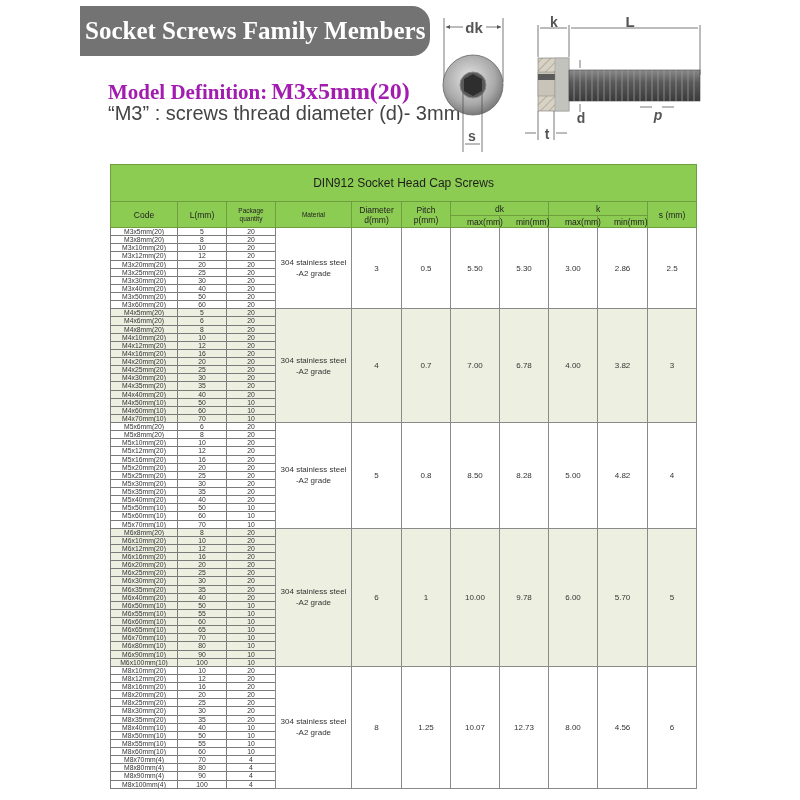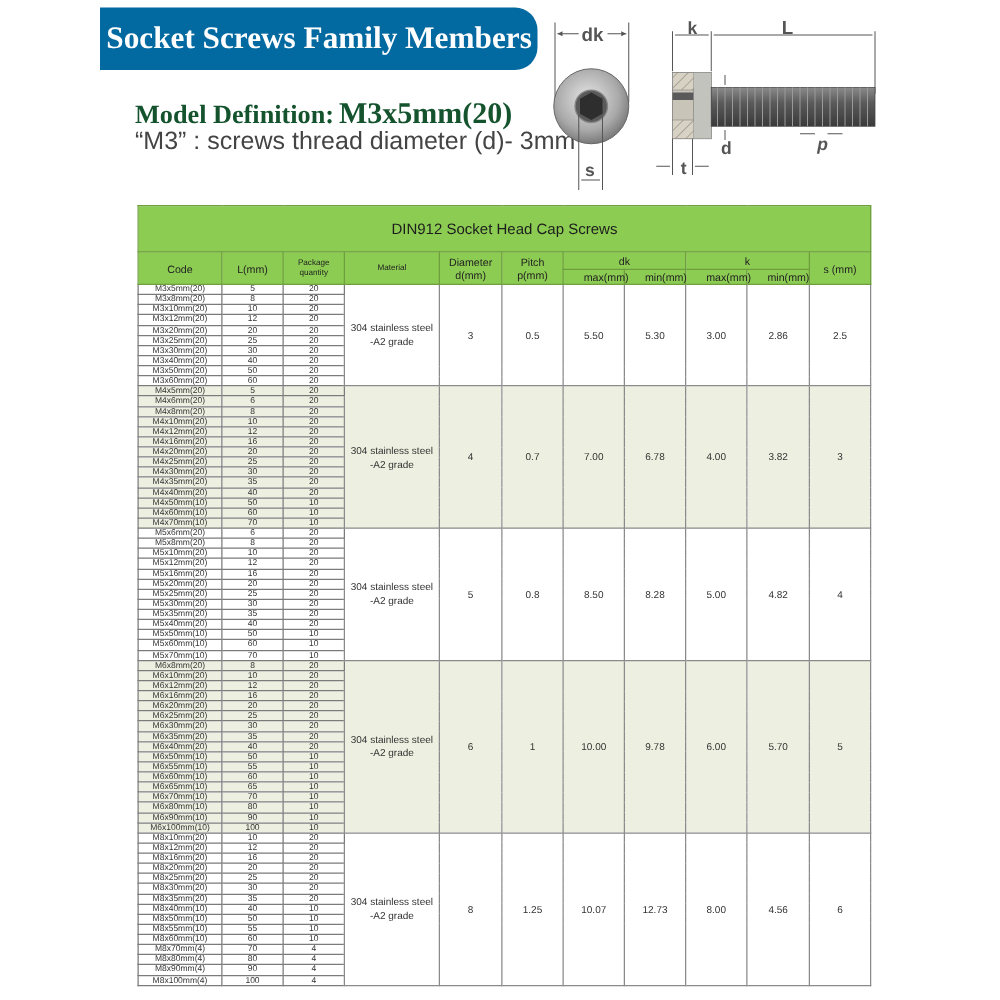--- a/index.html
+++ b/index.html
@@ -1,26 +1,26 @@
 <!DOCTYPE html>
 <html><head>
 <meta charset="utf-8">
 <style>
   * { box-sizing: border-box; margin: 0; padding: 0; }
   html, body { width: 800px; height: 800px; background: #ffffff; overflow: hidden; }
   body { position: relative; font-family: "Liberation Sans", sans-serif; color: #333; }
 
   .banner {
     position: absolute; left: 80px; top: 6px; width: 350px; height: 50px;
-    background: #0369a1; border-radius: 0 18px 18px 0;
+    background: #737373; border-radius: 0 18px 18px 0;
     color: #fff; font-family: "Liberation Serif", serif; font-weight: bold;
     font-size: 25px; line-height: 50px; padding-left: 5px; white-space: nowrap;
   }
   .model { position: absolute; left: 108px; top: 78px; }
-  .model-title { font-family: "Liberation Serif", serif; font-weight: bold; color: #14532d; white-space: nowrap; }
+  .model-title { font-family: "Liberation Serif", serif; font-weight: bold; color: #a21caf; white-space: nowrap; }
   .model-title .lbl { font-size: 21px; }
   .model-title .val { font-size: 24px; }
   .model-line { font-size: 20px; color: #444; line-height: 17px; white-space: nowrap; }
 
   .diagram { position: absolute; left: 430px; top: 0; width: 370px; height: 160px; }
 
   table.spec {
     position: absolute; left: 110px; top: 164px; width: 586px;
     border-collapse: collapse; table-layout: fixed;
     font-family: "Liberation Sans", sans-serif;

